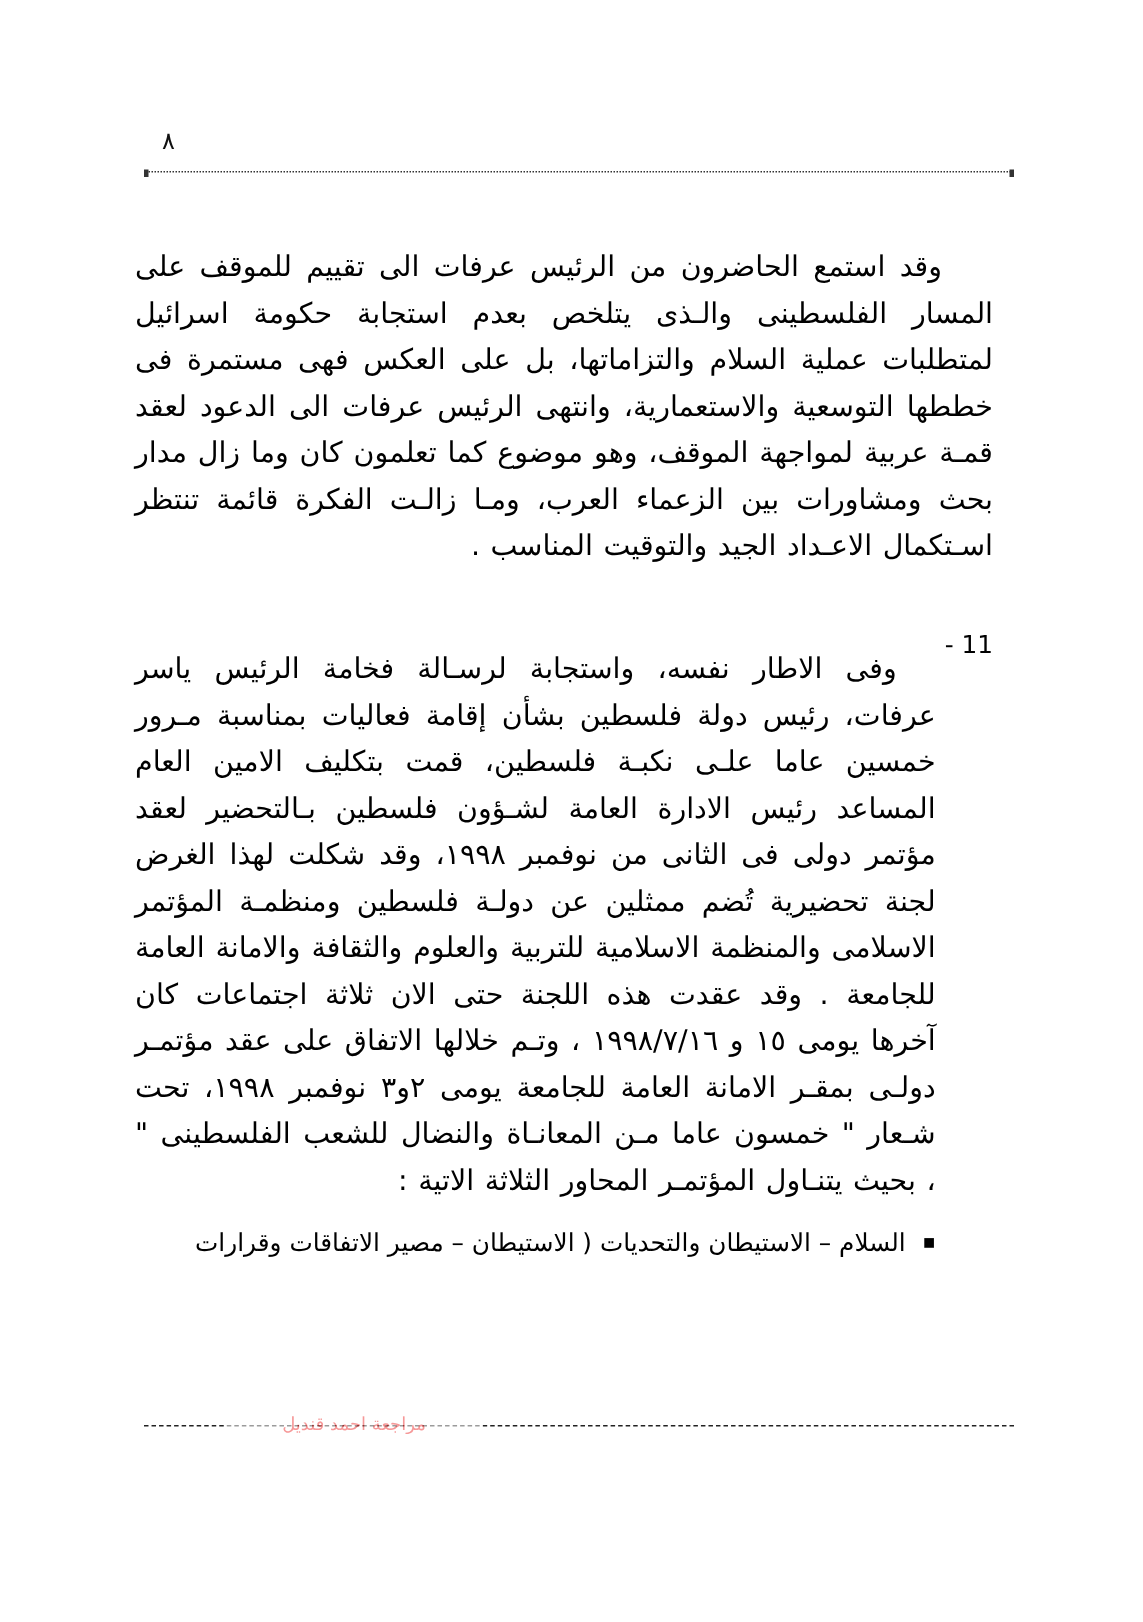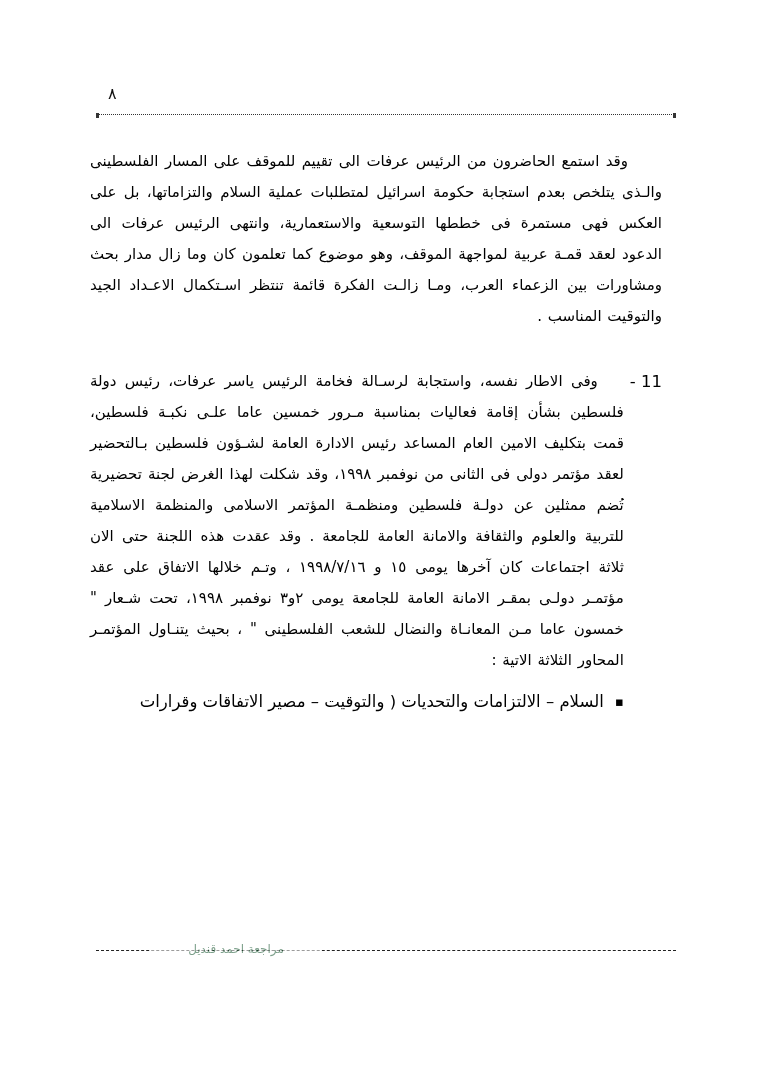--- a/index.html
+++ b/index.html
@@ -55,23 +55,23 @@
   }
   .body {
     position: absolute;
     top: 146px;
     right: 100px;
     width: 572px;
     direction: rtl;
     text-align: justify;
   }
   .para {
-    font-size: 15px;
+    font-size: 19px;
     line-height: 31px;
-    margin: 0 0 10px 0;
+    margin: 17px 0 10px 0;
     text-align: justify;
     text-justify: inter-word;
     word-spacing: 1px;
   }
   .para.first {
     text-indent: 34px;
   }
   .numbered {
     position: relative;
     display: flex;
@@ -124,21 +124,21 @@
     height: 0;
     border-top: 1px dashed #222;
   }
   .footer-note {
     position: absolute;
     top: 942px;
     left: 150px;
     width: 160px;
     text-align: center;
     font-size: 12px;
-    color: #14532d;
+    color: #ef4444;
     opacity: .55;
     background: #fff;
     padding: 0 6px;
     filter: blur(0.4px);
     direction: rtl;
   }
 </style>
 </head>
 <body>
 
@@ -151,21 +151,21 @@
   <div class="body">
 
     <p class="para first">وقد استمع الحاضرون من الرئيس عرفات الى تقييم للموقف على المسار الفلسطينى والـذى يتلخص بعدم استجابة حكومة اسرائيل لمتطلبات عملية السلام والتزاماتها، بل على العكس فهى مستمرة فى خططها التوسعية والاستعمارية، وانتهى الرئيس عرفات الى الدعود لعقد قمـة عربية لمواجهة الموقف، وهو موضوع كما تعلمون كان وما زال مدار بحث ومشاورات بين الزعماء العرب، ومـا زالـت الفكرة قائمة تنتظر اسـتكمال الاعـداد الجيد والتوقيت المناسب .</p>
 
     <div class="numbered">
       <div class="marker">11 -</div>
       <div class="content">
         <p class="para">وفى الاطار نفسه، واستجابة لرسـالة فخامة الرئيس ياسر عرفات، رئيس دولة فلسطين بشأن إقامة فعاليات بمناسبة مـرور خمسين عاما علـى نكبـة فلسطين، قمت بتكليف الامين العام المساعد رئيس الادارة العامة لشـؤون فلسطين بـالتحضير لعقد مؤتمر دولى فى الثانى من نوفمبر ١٩٩٨، وقد شكلت لهذا الغرض لجنة تحضيرية تُضم ممثلين عن دولـة فلسطين ومنظمـة المؤتمر الاسلامى والمنظمة الاسلامية للتربية والعلوم والثقافة والامانة العامة للجامعة . وقد عقدت هذه اللجنة حتى الان ثلاثة اجتماعات كان آخرها يومى ١٥ و ١٩٩٨/٧/١٦ ، وتـم خلالها الاتفاق على عقد مؤتمـر دولـى بمقـر الامانة العامة للجامعة يومى ٢و٣ نوفمبر ١٩٩٨، تحت شـعار " خمسون عاما مـن المعانـاة والنضال للشعب الفلسطينى " ، بحيث يتنـاول المؤتمـر المحاور الثلاثة الاتية :</p>
         <ul class="bullet-list">
           <li>
-            <span>السلام – الالتزامات والتحديات ( والتوقيت – مصير الاتفاقات وقرارات</span>
+            <span>السلام – الاستيطان والتحديات ( الاستيطان – مصير الاتفاقات وقرارات</span>
           </li>
         </ul>
       </div>
     </div>
 
   </div>
 
   <div class="rule-bottom"></div>
   <div class="footer-note">مراجعة احمد قنديل</div>
 

